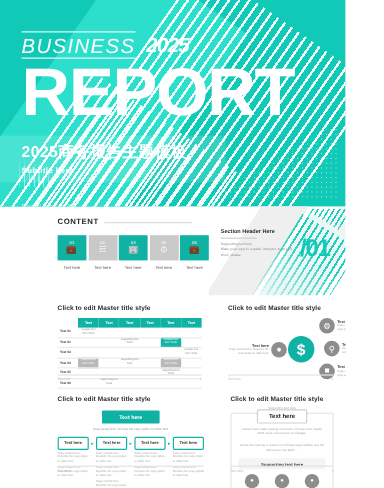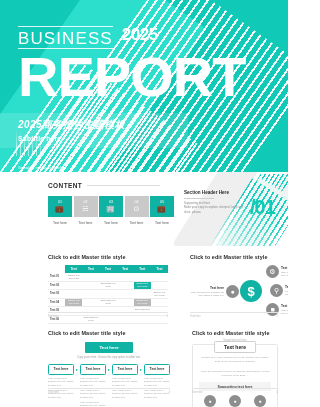--- a/index.html
+++ b/index.html
@@ -24,32 +24,32 @@
              background-image:radial-gradient(rgba(255,255,255,.75) .6px, transparent .7px);
              background-size:4px 4px;
              -webkit-mask-image:linear-gradient(150deg,transparent 48%,#000 52%);
              mask-image:linear-gradient(150deg,transparent 48%,#000 52%);}
   .hero-mini{position:absolute;left:16px;bottom:16px;width:26px;height:26px;
              background:repeating-linear-gradient(90deg,
                rgba(255,255,255,.55) 0 1px, rgba(255,255,255,0) 1px 4px);
              -webkit-mask-image:linear-gradient(20deg,#000 30%,transparent 75%);
              mask-image:linear-gradient(20deg,#000 30%,transparent 75%);}
   .hero-inner{position:relative;z-index:5;padding:26px 0 0 18px;}
-  .ttl-row{display:flex;align-items:flex-start;gap:9px;}
+  .ttl-row{display:flex;align-items:center;gap:9px;font-style:italic;}
   .ttl-business{color:#fff;font-size:17px;letter-spacing:1.1px;font-weight:400;
                 line-height:1;padding-bottom:1px;
                 border-top:1px solid rgba(255,255,255,.85);
                 border-bottom:1px solid rgba(255,255,255,.85);
                 padding-top:3px;}
   .ttl-year{color:#fff;font-size:17px;font-weight:700;line-height:1;letter-spacing:-.5px;}
   .ttl-report{color:#fff;font-size:56px;font-weight:700;line-height:.96;
               letter-spacing:-1px;margin-top:1px;}
   .sub-band{margin-top:9px;margin-left:-18px;padding:5px 0 6px 18px;width:170px;
             background:rgba(255,255,255,.14);}
-  .sub-cn{color:#fff;font-size:10px;font-weight:700;letter-spacing:.4px;font-style:italic;}
+  .sub-cn{color:#fff;font-size:13px;font-weight:700;letter-spacing:.4px;}
   .sub-en{color:#fff;font-size:6.5px;font-weight:700;margin-top:3px;letter-spacing:.3px;}
   .speaker{margin-top:16px;}
   .speaker div{color:rgba(255,255,255,.92);font-size:4.4px;line-height:1.7;}
 
   .hero-corner{position:absolute;right:0;top:172px;width:60px;height:30px;overflow:hidden;}
   .hero-corner .tri{position:absolute;right:0;top:0;width:0;height:0;
         border-bottom:26px solid #f2f2f2;border-left:42px solid transparent;}
   .hero-corner .st{position:absolute;right:2px;top:2px;width:34px;height:26px;
         transform:skewX(-32deg);
         background:repeating-linear-gradient(90deg,#0fd5c2 0 1.5px, transparent 1.5px 4.5px);

